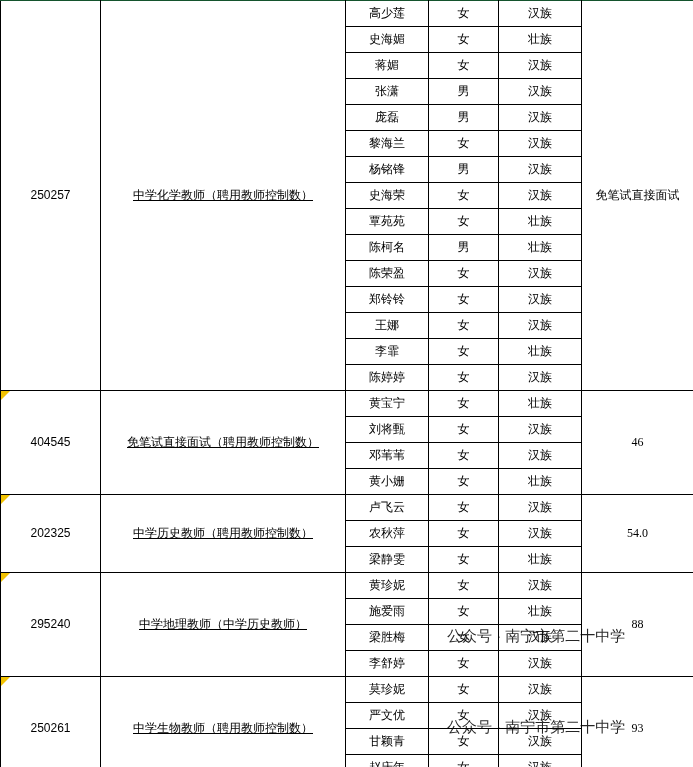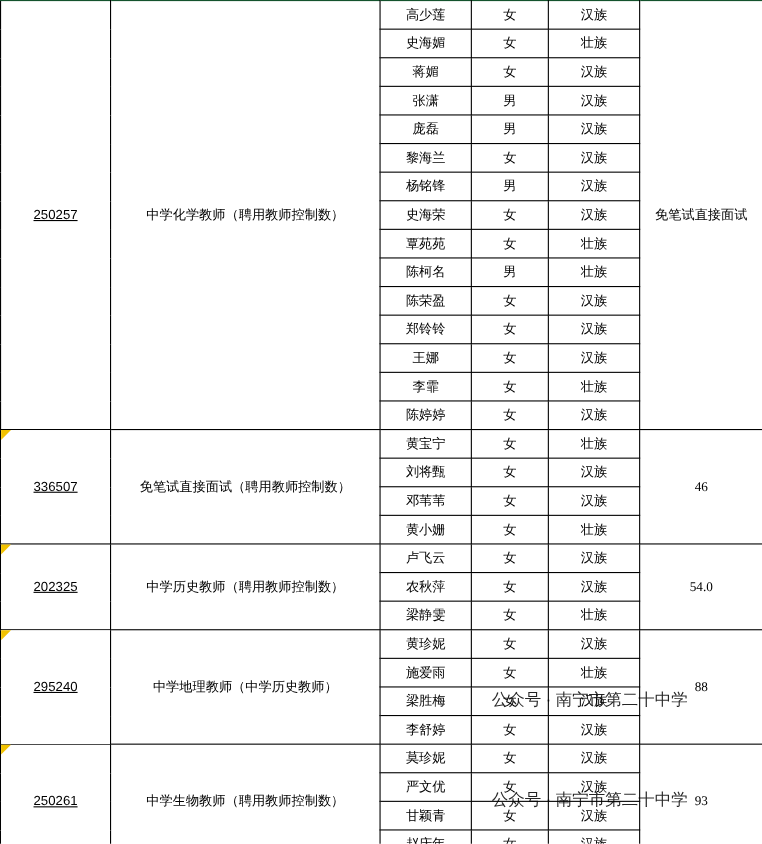--- a/index.html
+++ b/index.html
@@ -36,22 +36,22 @@
     background: #ffffff;
   }
   
   col.c-code  { width: 100px; }
   col.c-post  { width: 245px; }
   col.c-name  { width: 83px; }
   col.c-sex   { width: 70px; }
   col.c-eth   { width: 83px; }
   col.c-score { width: 112px; }
 
-  .cell-code  { font-size: 12px; text-decoration: underline; }
-  .cell-post  { font-size: 12px; letter-spacing: 0px; }
+  .cell-code  { font-size: 12px; }
+  .cell-post  { font-size: 12px; letter-spacing: 0px; text-decoration: underline; }
   .cell-name  { font-size: 12px; }
   .cell-sex   { font-size: 12px; }
   .cell-eth   { font-size: 12px; }
   .cell-score { font-size: 12px; font-family: Liberation Serif, serif; }
 
   
   tr.first-row td { border-top: 1px solid #14532d; }
 
   
   .corner {
@@ -169,21 +169,21 @@
         <td class="cell-sex">女</td>
         <td class="cell-eth">壮族</td>
       </tr>
       <tr>
         <td class="cell-name">陈婷婷</td>
         <td class="cell-sex">女</td>
         <td class="cell-eth">汉族</td>
       </tr>
 
       <tr>
-        <td class="cell-code corner" rowspan="4">336507</td>
+        <td class="cell-code corner" rowspan="4">404545</td>
         <td class="cell-post" rowspan="4">免笔试直接面试（聘用教师控制数）</td>
         <td class="cell-name">黄宝宁</td>
         <td class="cell-sex">女</td>
         <td class="cell-eth">壮族</td>
         <td class="cell-score" rowspan="4">46</td>
       </tr>
       <tr>
         <td class="cell-name">刘将甄</td>
         <td class="cell-sex">女</td>
         <td class="cell-eth">汉族</td>

